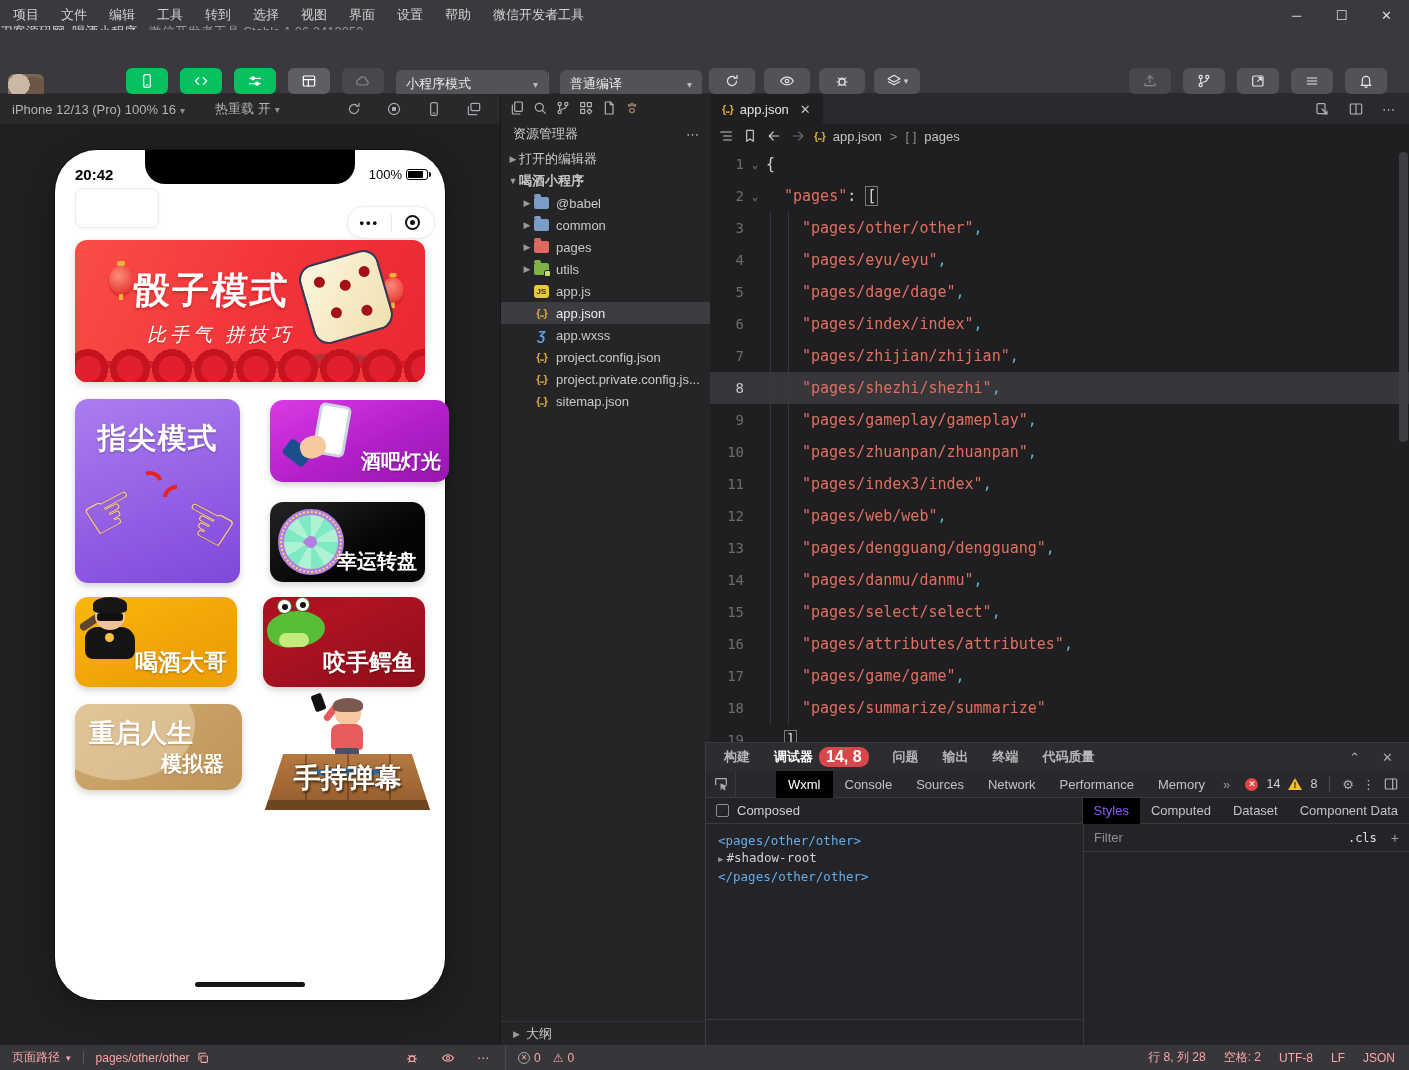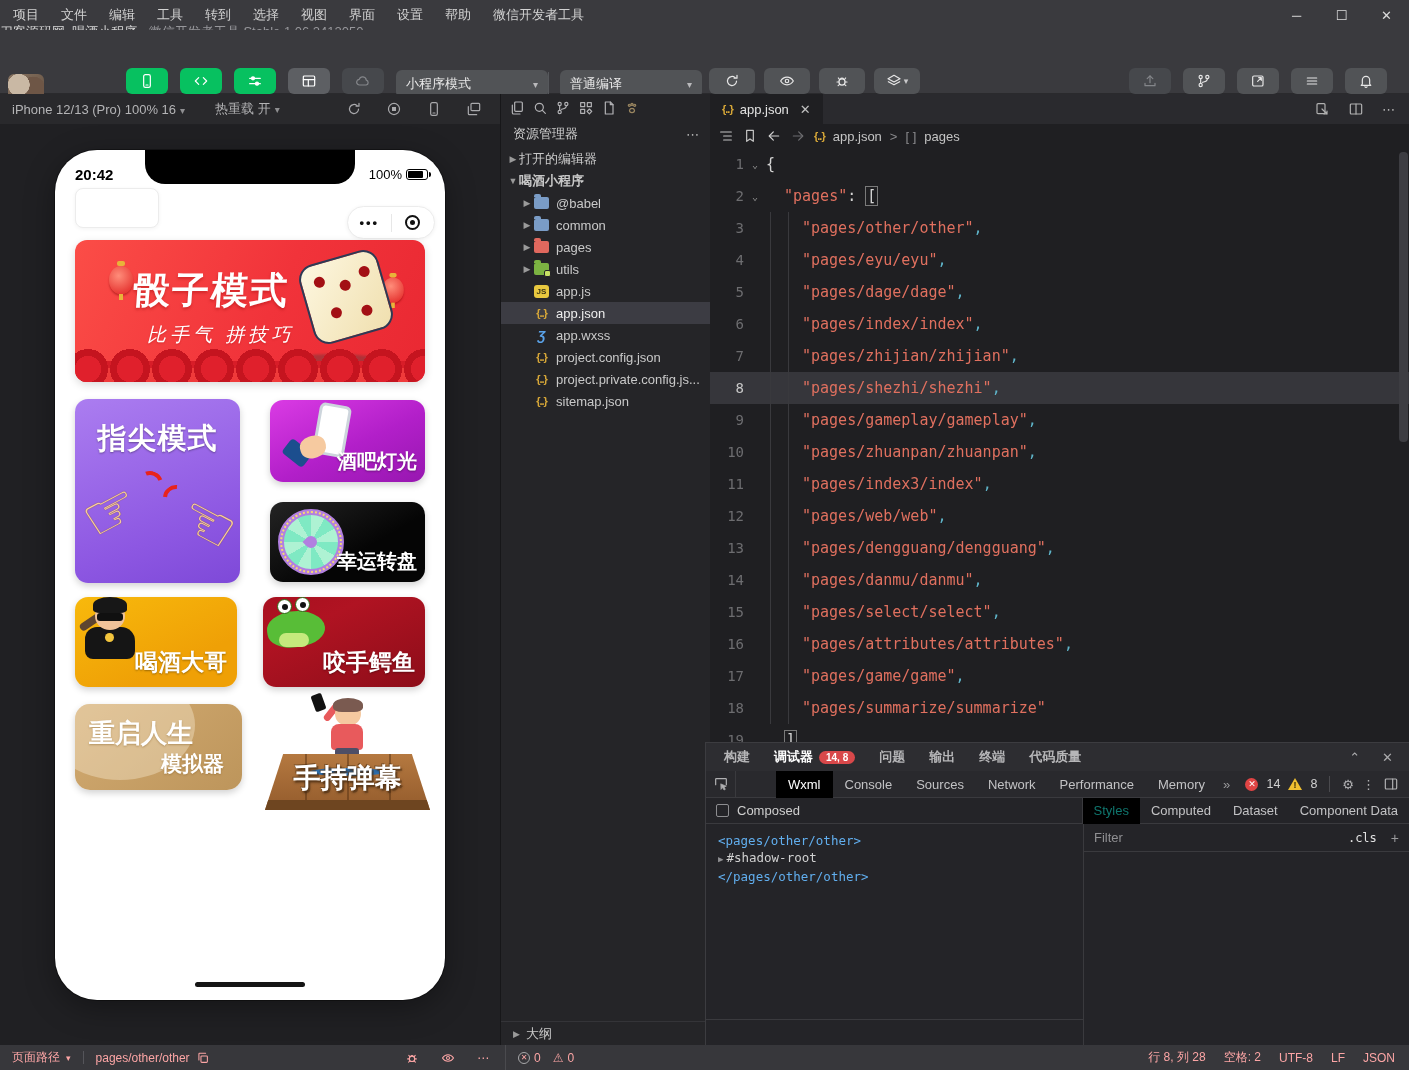--- a/index.html
+++ b/index.html
@@ -98,21 +98,21 @@
   .tile .cap { position:absolute; color:#fff; font-weight:bold; text-shadow:0 1px 2px rgba(0,0,0,.35); white-space:nowrap; }
   #tile-zhijian { left:20px; top:249px; width:165px; height:184px; background:linear-gradient(160deg,#ab7df0 0%,#8d57e2 70%,#7e49d8 100%); }
   #tile-zhijian .cap { left:0; right:0; top:20px; text-align:center; font-size:29px; letter-spacing:1px; }
   .hand { position:absolute; font-size:62px; color:#f6caa0; text-shadow:0 0 1px #7a4a20; }
   #hand-l { left:8px; top:76px; transform:rotate(-28deg); }
   #hand-r { right:4px; top:88px; transform:rotate(28deg) scaleX(-1); }
   .spark { position:absolute; width:26px; height:26px; border:4px solid transparent; border-top-color:#e8231c; border-radius:50%; }
   #spark-l { left:62px; top:72px; transform:rotate(24deg); }
   #spark-r { left:88px; top:86px; transform:rotate(-40deg); }
 
-  #tile-jiuba { left:215px; top:250px; width:155px; height:82px; background:linear-gradient(155deg,#da3be4 0%,#b21fc9 55%,#9717b0 100%); }
+  #tile-jiuba { left:215px; top:250px; width:179px; height:82px; background:linear-gradient(155deg,#da3be4 0%,#b21fc9 55%,#9717b0 100%); }
   #tile-jiuba .cap { right:8px; bottom:7px; font-size:20px; }
   #jb-phone { position:absolute; left:46px; top:4px; width:32px; height:52px; background:#fff; border:3px solid #cdd5dc; border-radius:6px; transform:rotate(10deg); }
   #jb-hand { position:absolute; left:30px; top:36px; width:26px; height:22px; background:#f6caa0; border-radius:45%; transform:rotate(-16deg); }
   #jb-sleeve { position:absolute; left:14px; top:44px; width:26px; height:18px; background:#1c4e8e; border-radius:4px; transform:rotate(38deg); }
 
   #tile-zhuanpan { left:215px; top:352px; width:155px; height:80px; background:linear-gradient(150deg,#242424 0%,#050505 60%); }
   #tile-zhuanpan .cap { right:8px; bottom:7px; font-size:20px; }
   #wheel { position:absolute; left:8px; top:7px; width:66px; height:66px; border-radius:50%; border:6px solid #b27fe0;
     background:conic-gradient(#aef2d3 0 30deg,#7fe9c3 0 60deg,#aef2d3 0 90deg,#7fe9c3 0 120deg,#aef2d3 0 150deg,#7fe9c3 0 180deg,#aef2d3 0 210deg,#7fe9c3 0 240deg,#aef2d3 0 270deg,#7fe9c3 0 300deg,#aef2d3 0 330deg,#7fe9c3 0 360deg); }
   #wheel::before { content:""; position:absolute; inset:-4px; border:2px dotted #f5d973; border-radius:50%; }
@@ -202,40 +202,40 @@
   .tok-plain { color:#d4d4d4; }
   .tok-bracket { border:1px solid #7a7a7a; padding:0 1px; color:#d4d4d4; }
   .indent-guide { position:absolute; width:1px; background:#39393d; }
   #vscroll { position:absolute; right:1px; top:58px; width:9px; height:290px; background:#3d3d42; border-radius:4px; }
 
   
   #debug { left:705px; top:742px; width:704px; height:303px; background:#242428; border-top:1px solid #3c3c40; border-left:1px solid #3c3c40; }
   #dbg-tabs { display:flex; align-items:center; height:28px; background:#2d2d31; padding-left:18px; gap:24px; color:#b6b6b8; }
   #dbg-tabs .dtab { display:flex; align-items:center; gap:6px; cursor:pointer;font-weight:bold; }
   #dbg-tabs .dtab.active { color:#fff; font-weight:bold; }
-  .pill-badge { background:#d8484a; color:#fff; font-size:10px; font-weight:bold; border-radius:9px; padding:1px 7px; }
+  .pill-badge { background:#d8484a; color:#fff; font-size:16px; font-weight:bold; border-radius:9px; padding:1px 7px; }
   #dbg-tabs .right { margin-left:auto; display:flex; gap:22px; padding-right:16px; color:#ababad; }
   #devtools-bar { display:flex; align-items:center; height:27px; background:#29292d; border-bottom:1px solid #3a3a3e; color:#c2c2c4; }
   #devtools-bar .insp { width:30px; display:flex; justify-content:center; color:#b0b0b2; border-right:1px solid #3a3a3e; height:27px; align-items:center; }
   .dt-tab { padding:0 12px; height:27px; display:flex; align-items:center; cursor:pointer; }
   .dt-tab.active { background:#000; color:#fff; }
   #dt-more { padding:0 6px; color:#9a9a9c; }
   #dt-right { margin-left:auto; display:flex; align-items:center; gap:8px; padding-right:10px; }
   .err-ico { width:13px; height:13px; border-radius:50%; background:#e04444; color:#fff; font-size:9px; display:flex; align-items:center; justify-content:center; font-weight:bold; }
   .warn-ico { width:0; height:0; border-left:7px solid transparent; border-right:7px solid transparent; border-bottom:12px solid #f0c030; position:relative; }
   .warn-ico::after { content:"!"; position:absolute; left:-2px; top:2px; font-size:9px; color:#3a2a00; font-weight:bold; }
   #dt-right .cnt { color:#d0d0d0; font-size:12.5px; }
   #dt-right .vdiv { width:1px; height:16px; background:#4a4a4e; margin:0 4px; }
   #dt-right .gear, #dt-right .dotsv, #dt-right .dock { color:#b0b0b2; }
   #wxml-subbar { display:flex; height:26px; border-bottom:1px solid #3a3a3e; }
   #composed-cell { width:378px; display:flex; align-items:center; gap:8px; padding-left:10px; color:#cfcfcf; border-right:1px solid #3a3a3e; }
   #composed-cb { width:13px; height:13px; border:1px solid #8d8d90; border-radius:2px; background:#242428; }
   #style-tabs { display:flex; align-items:center; flex:1; }
   .st-tab { padding:0 11px; height:26px; display:flex; align-items:center; color:#c2c2c4; cursor:pointer; white-space:nowrap; }
-  .st-tab.active { background:#000; color:#0f766e; }
+  .st-tab.active { background:#000; color:#8b5cf6; }
   #dbg-content { position:relative; height:222px; display:flex; }
   #el-tree { width:378px; border-right:1px solid #3a3a3e; padding:8px 8px 0 12px; font-family:"DejaVu Sans Mono","Liberation Mono",monospace; font-size:12.5px; line-height:17px; position:relative; }
   #el-tree .tag { color:#61aeee; }
   #el-tree .shadow-row { color:#d0d0d0; }
   #el-tree .shadow-row .chev { color:#8f8f92; font-size:9px; margin-right:3px; }
   #el-tree::after { content:""; position:absolute; left:0; right:0; bottom:26px; height:1px; background:#3a3a3e; }
   #styles-pane { flex:1; }
   #filter-row { display:flex; align-items:center; height:28px; border-bottom:1px solid #3a3a3e; padding:0 10px; }
   #filter-row .ph { color:#8f8f92; }
   #filter-row .cls { margin-left:auto; color:#e2e2e2; font-family:"DejaVu Sans Mono","Liberation Mono",monospace; font-size:12px; }

